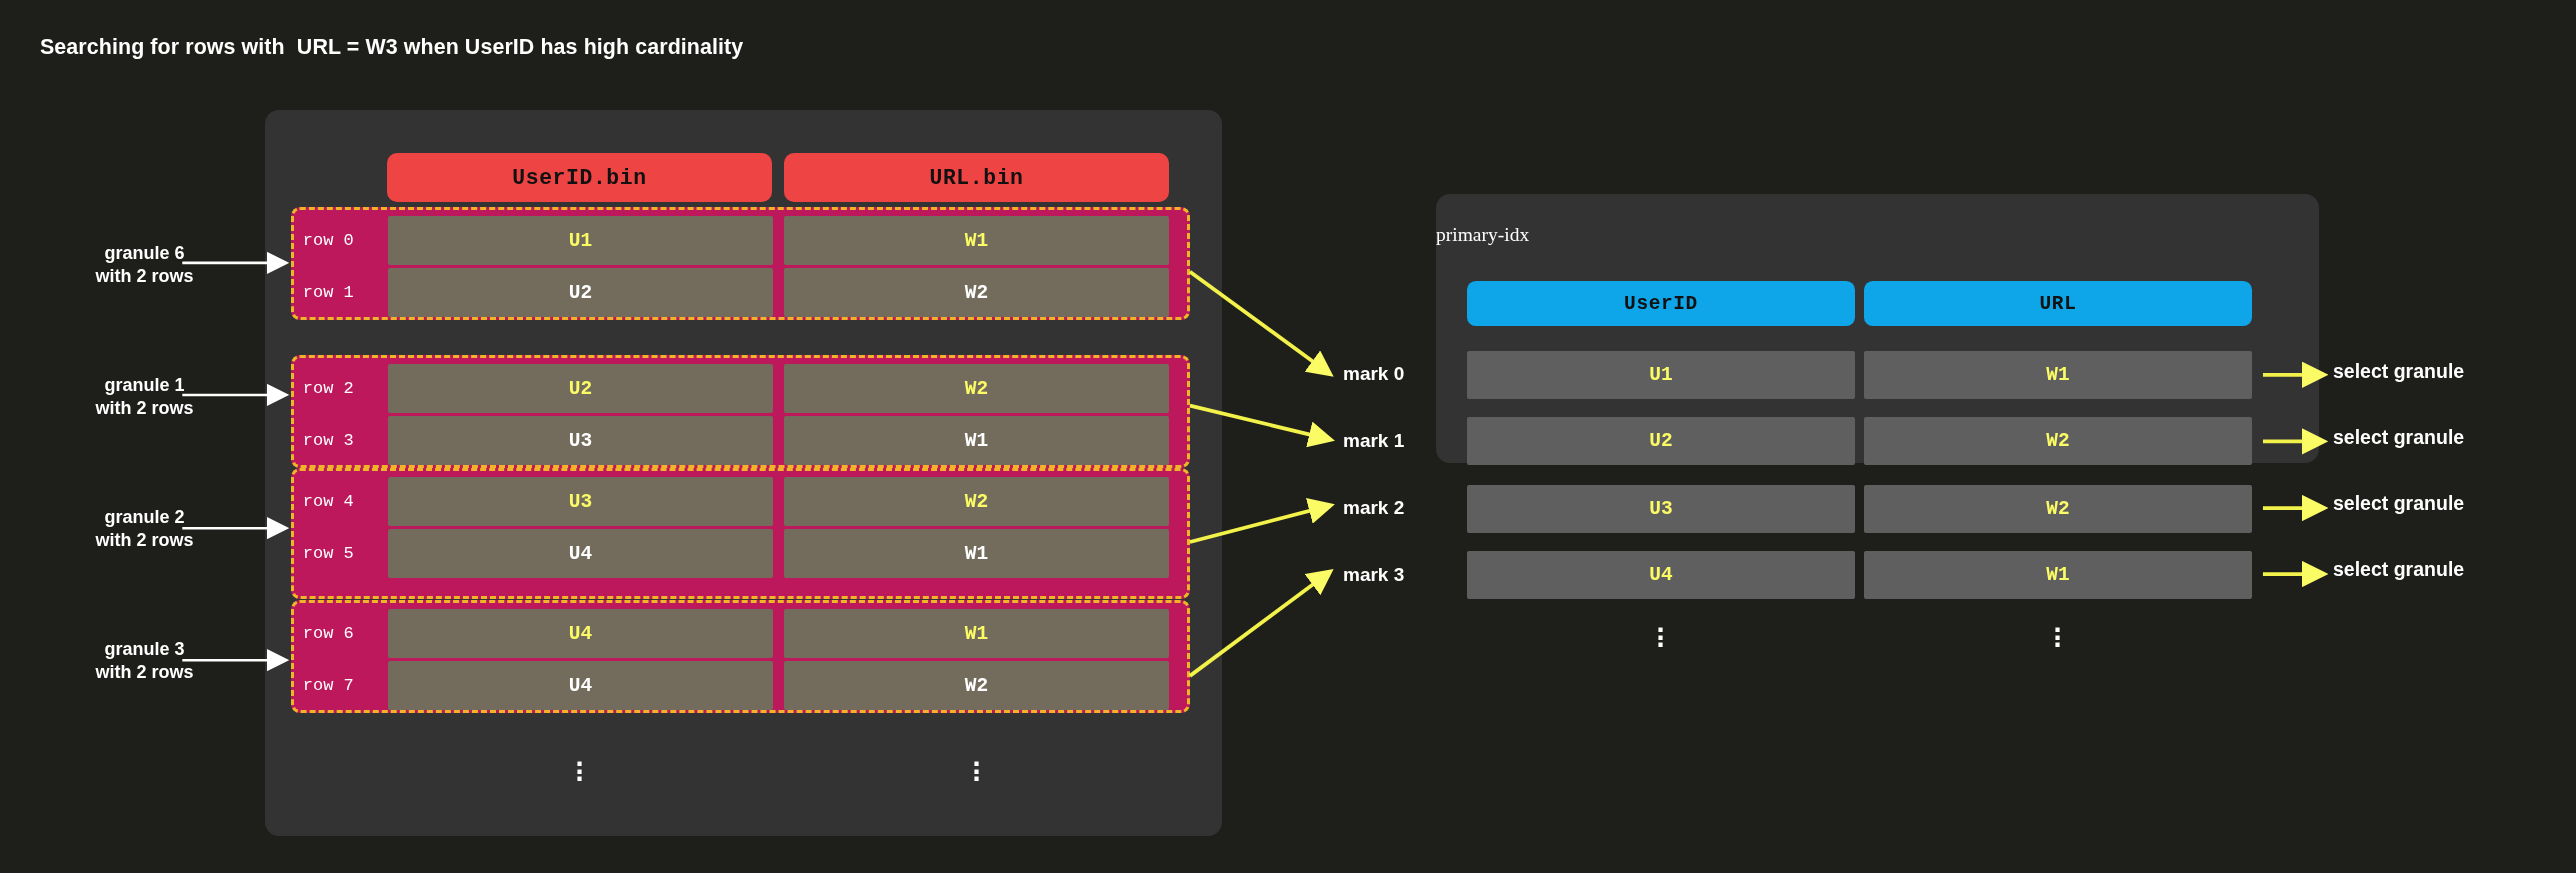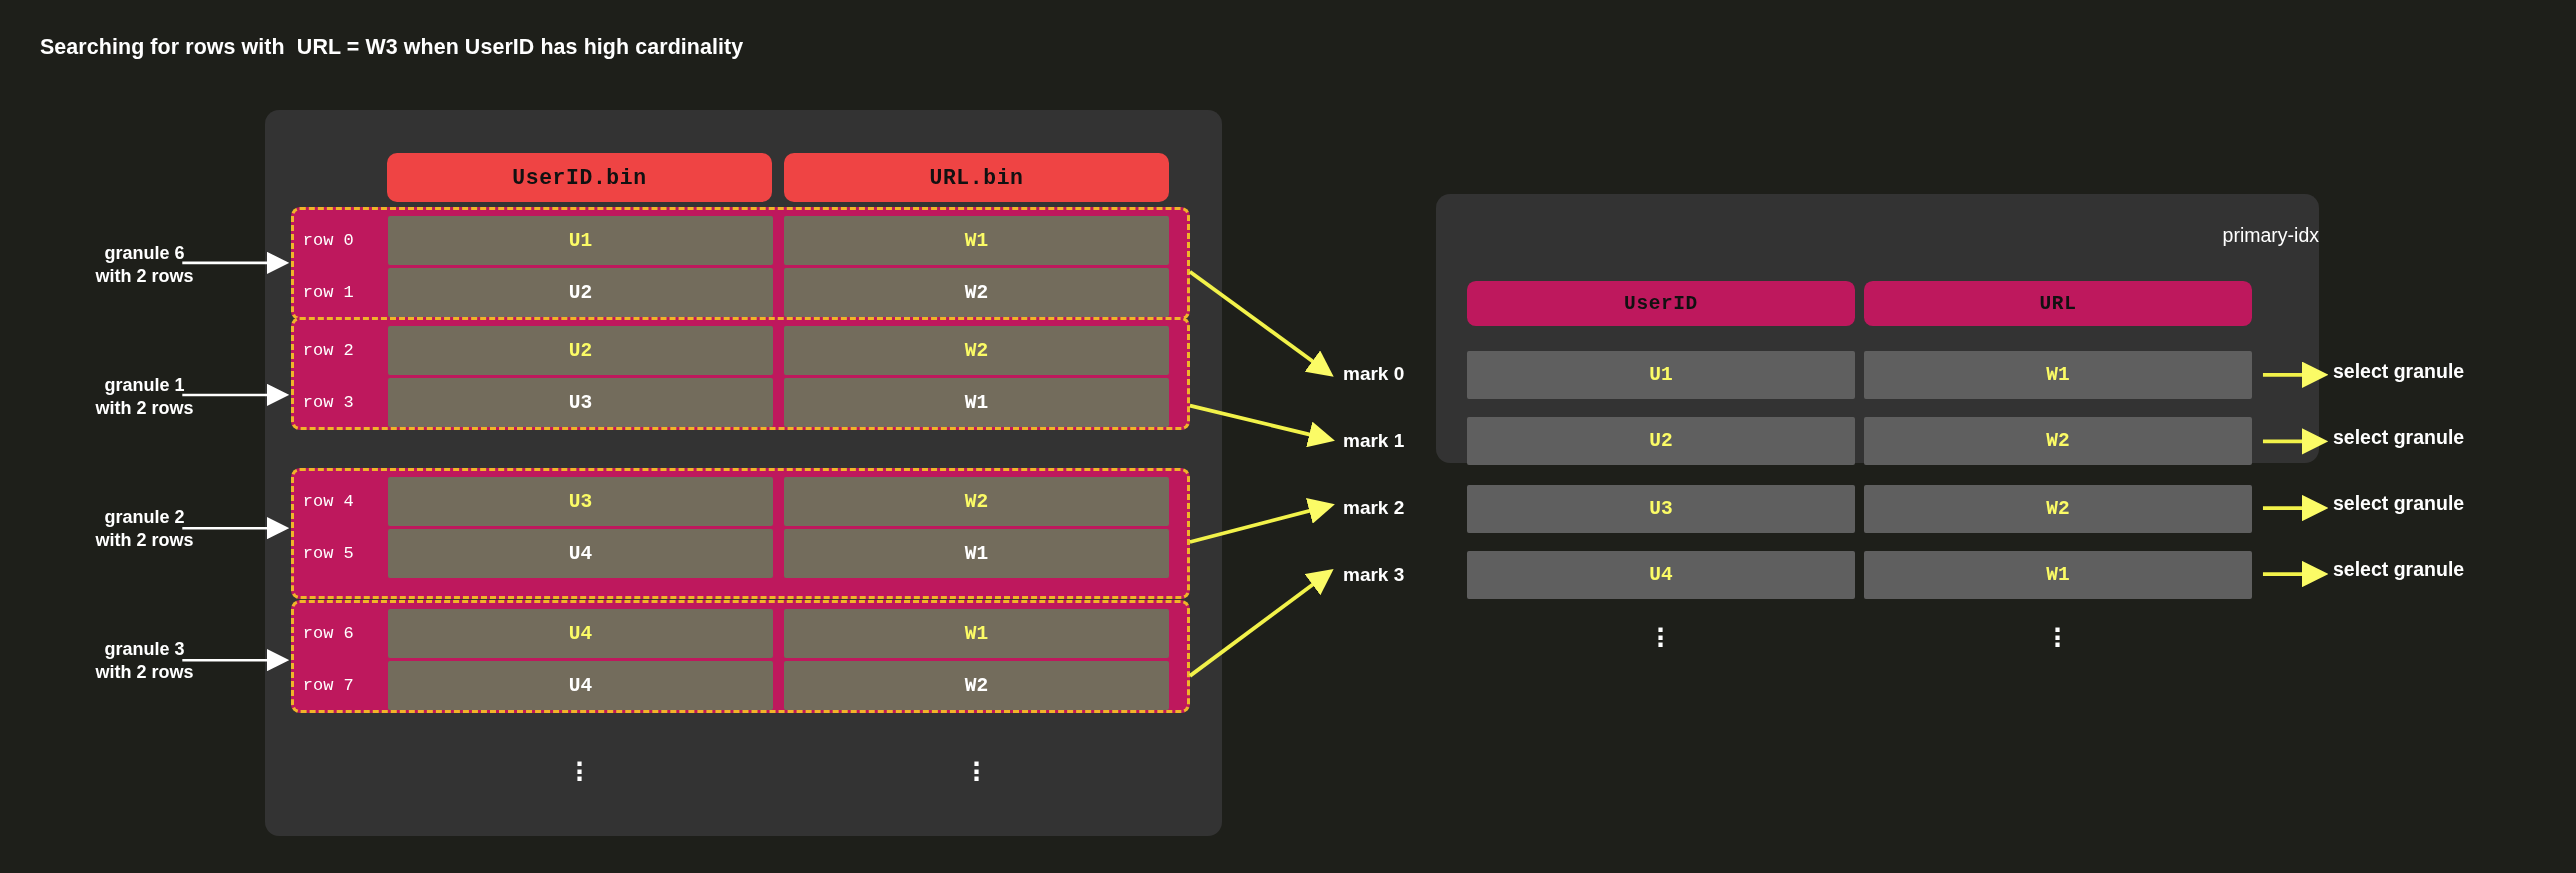--- a/index.html
+++ b/index.html
@@ -37,21 +37,21 @@
   #chip-url-bin{left:784px;top:153px;width:385px;height:49px;}
 
   
   .granule-box{
     position:absolute;left:291px;width:899px;
     border:3.8px dashed #f0b429;border-radius:8.8px;
     background:#be185d;
     box-sizing:border-box;
   }
   #granule-box-0{top:207px;height:113px;}
-  #granule-box-1{top:317px;height:113px;}
+  #granule-box-1{top:355px;height:113px;}
   #granule-box-2{top:468px;height:131px;}
   #granule-box-3{top:600px;height:113px;}
 
   .data-row{
     position:absolute;left:0;width:100%;height:49px;
   }
   .data-row.r-top{top:6.3px;}
   .data-row.r-bot{top:58px;}
 
   .row-label{
@@ -92,26 +92,26 @@
     white-space:pre;
   }
   #mark-label-0{left:1343px;top:363px;}
   #mark-label-1{left:1343px;top:430px;}
   #mark-label-2{left:1343px;top:497px;}
   #mark-label-3{left:1343px;top:564px;}
 
   
   #primary-idx-panel{left:1436px;top:194px;width:883px;height:269px;}
   #primary-idx-title{
-    position:absolute;left:1436px;top:224px;width:883px;text-align:right;
-    color:#ffffff;font-family:Liberation Sans, sans-serif;
+    position:absolute;left:1436px;top:224px;width:883px;text-align:left;
+    color:#ffffff;font-family:Liberation Serif, serif;
     font-size:19.5px;white-space:pre;
   }
   .idx-chip{
-    position:absolute;background:#be185d;border-radius:8.8px;
+    position:absolute;background:#0ea5e9;border-radius:8.8px;
     color:#111111;font-family:"Liberation Mono", monospace;
     font-size:19.5px;font-weight:bold;
     display:flex;align-items:center;justify-content:center;letter-spacing:0.6px;
   }
   #idx-chip-userid{left:1467px;top:281px;width:388px;height:45px;}
   #idx-chip-url{left:1864px;top:281px;width:388px;height:45px;}
 
   .idx-cell{
     position:absolute;height:48px;background:#5f5f5f;border-radius:1.9px;
     display:flex;align-items:center;justify-content:center;

